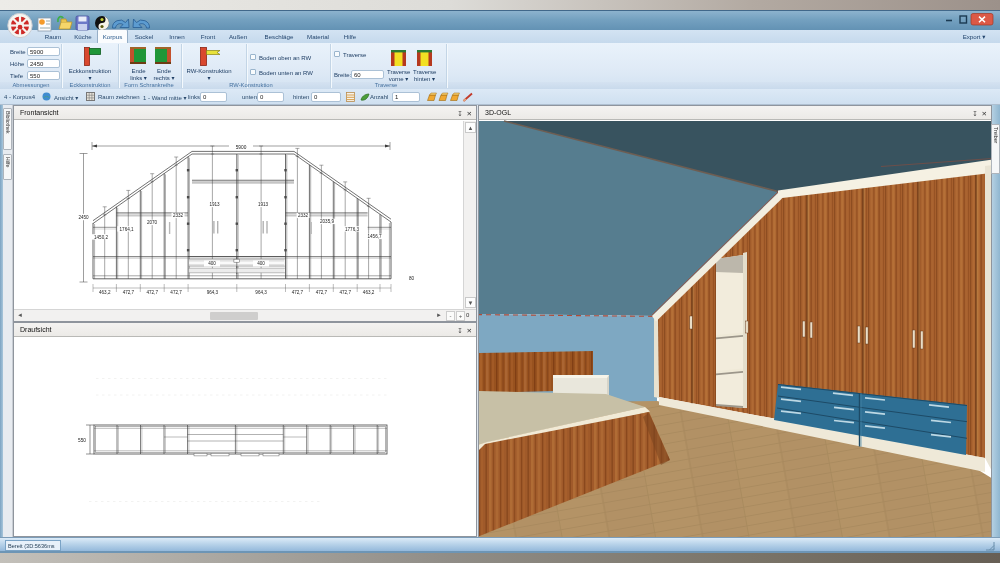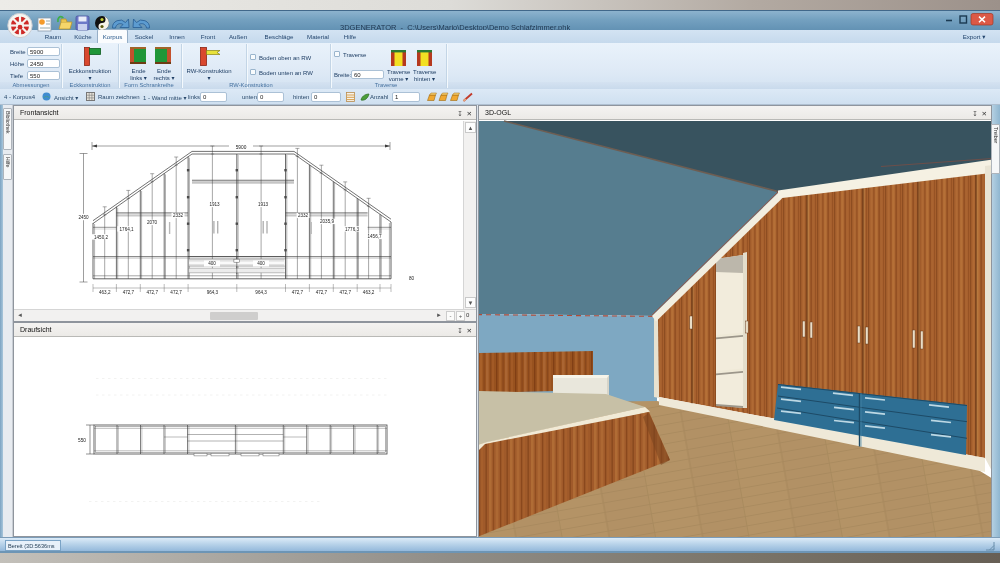--- a/index.html
+++ b/index.html
@@ -25,21 +25,20 @@
 .ptitle{position:absolute;left:0;top:0;right:0;height:14px;background:linear-gradient(180deg,#f4f3f1,#eceae7);border-bottom:1px solid #b9b9b6;font-size:7px;color:#111;line-height:14px;padding-left:6px}
 .picons{position:absolute;top:3.5px;right:3px;font-size:6.5px;color:#333;letter-spacing:1px}
 #statusbar{left:0;top:537px;width:1000px;height:15px;background:linear-gradient(180deg,#dcebf8 0%,#b7d2e9 45%,#8fb5d9 100%);border-top:1px solid #7c9cb8}
 #statbox{left:5px;top:2px;width:56px;height:11px;background:#e8f1fa;border:1px solid #7aa3c6;font-size:5.6px;color:#1f3a52;line-height:10px;padding-left:2px;white-space:nowrap;overflow:hidden}
 #rightstrip{left:992px;top:105px;width:8px;height:432px;background:linear-gradient(90deg,#b4d0e2,#8fb6d0)}
 svg{position:absolute;display:block}
 </style></head><body>
 <div class="abs" id="topstrip"></div>
 <div class="abs" id="botstrip"></div>
 <div class="abs" id="titlebar">
- <div class="abs" id="title">3DGENERATOR&nbsp;&nbsp;-&nbsp;&nbsp;C:\Users\Mario\Desktop\Demo Schlafzimmer.phk</div>
  <svg class="abs" style="left:942px;top:2px" width="56" height="15" viewBox="0 0 56 15">
   <line x1="4" y1="7.5" x2="10" y2="7.5" stroke="#1b3a52" stroke-width="1.6"></line>
   <rect x="18" y="3" width="6.5" height="7" fill="none" stroke="#1b3a52" stroke-width="1.4"></rect>
   <rect x="29" y="0.5" width="22" height="11.5" rx="2" fill="#dc5946" stroke="#a53823" stroke-width="0.7"></rect>
   <path d="M37 3.6 L43 9.2 M43 3.6 L37 9.2" stroke="#fff" stroke-width="1.5"></path>
  </svg>
 </div>
 <div class="abs" id="tabrow">
  <div id="seltab"></div>
  <div class="tab" style="left:38px;width:30px">Raum</div>

